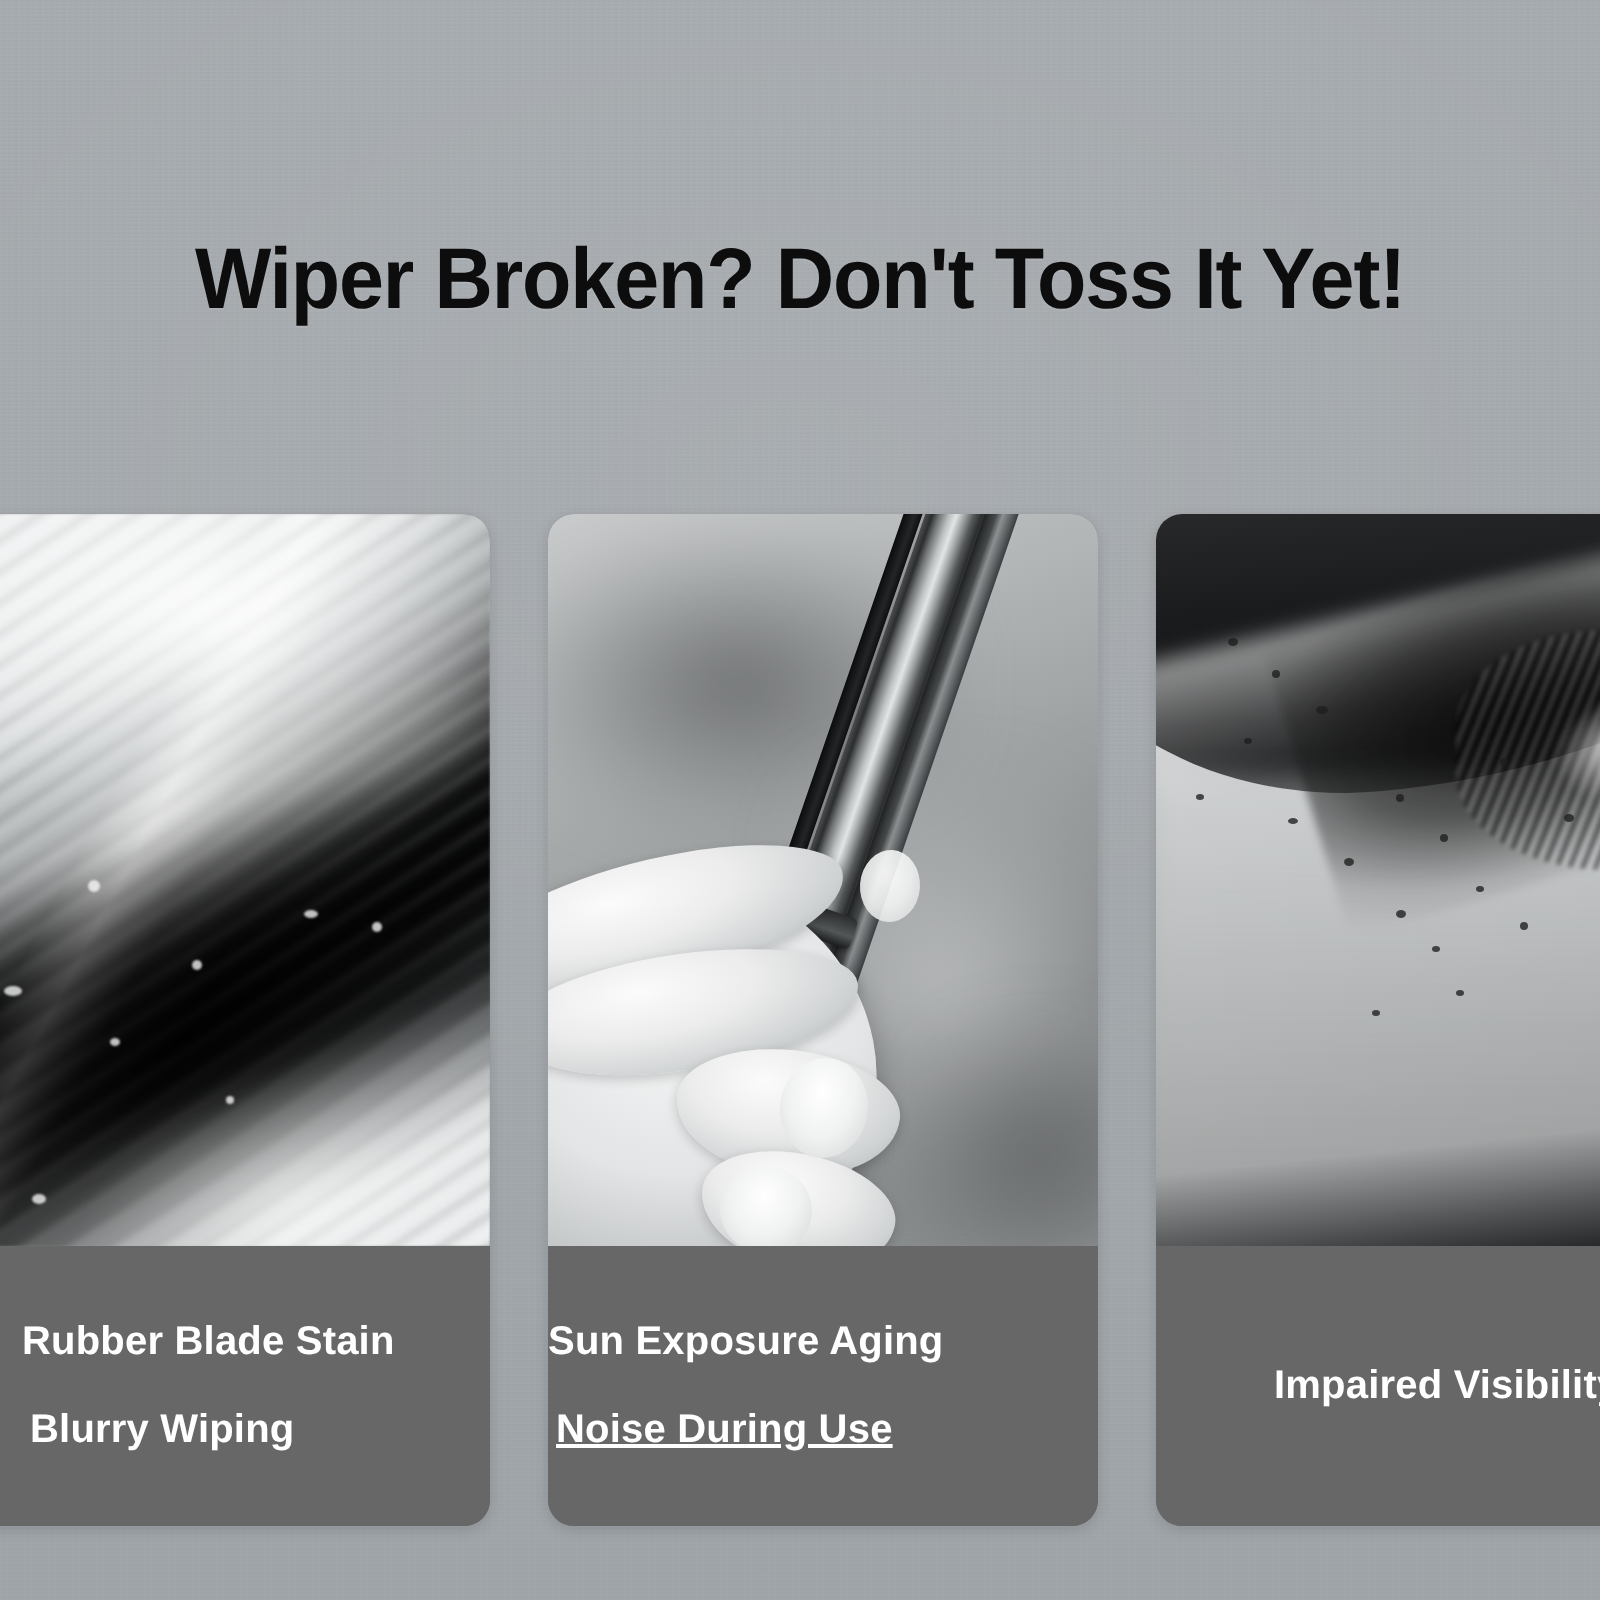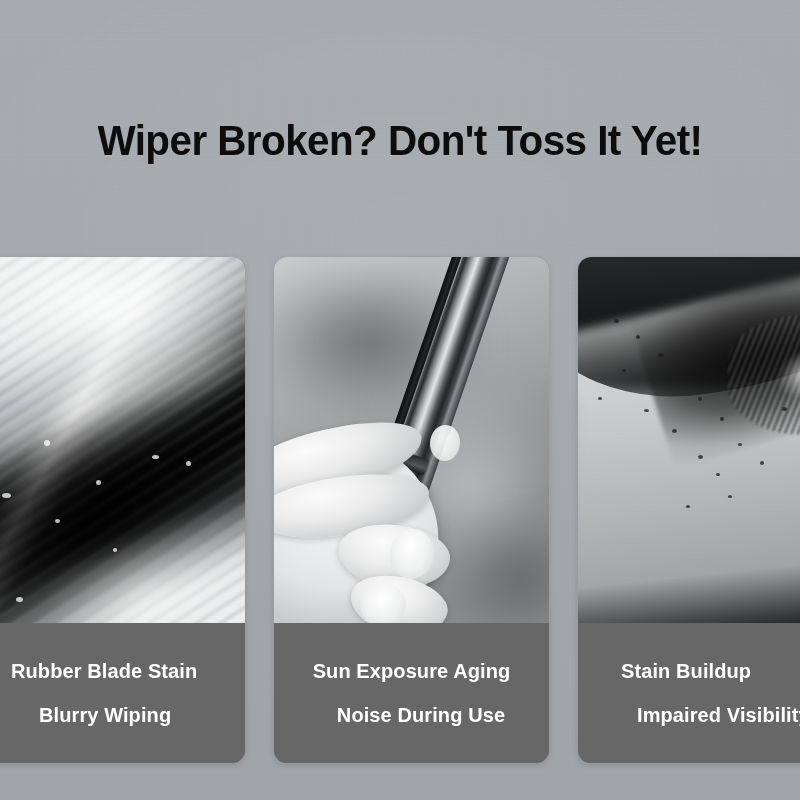--- a/index.html
+++ b/index.html
@@ -94,31 +94,31 @@
     height: 140px;
     background: #676767;
     color: #ffffff;
     font-family: "Liberation Sans Narrow", "Liberation Sans", sans-serif;
     font-size: 20px;
     font-weight: 700;
     letter-spacing: 0.1px;
     display: flex;
     flex-direction: column;
     justify-content: center;
-    align-items: center;
+    align-items: flex-start;
     gap: 21px;
     text-align: center;
     white-space: nowrap;
   }
   .cap-line { display: block; }
 
   
   .card-1 .card-caption { align-items: flex-start; padding-left: 41px; }
-  .card-1 .cap-line-2 { margin-left: 28px; }
-  .card-2 .cap-line-2 { margin-left: 19px; }
+  .card-1 .cap-line-2 { margin-left: 4px; }
+  .card-2 .cap-line-2 { margin-left: 4px; text-decoration: underline; }
   .card-3 .card-caption { align-items: flex-start; padding-left: 43px; }
   .card-3 .cap-line-2 { margin-left: 16px; }
 
   
   .ph1 {
     position: absolute; inset: 0;
     background:
       linear-gradient(118deg,
         rgba(255,255,255,0.00) 0%,
         rgba(255,255,255,0.00) 34%,
@@ -419,19 +419,18 @@
           <i style="left:138px; top:216px; width:4px; height:3px;"></i>
           <i style="left:204px; top:150px; width:5px; height:4px;"></i>
           <i style="left:172px; top:122px; width:4px; height:4px;"></i>
           <i style="left:20px;  top:140px; width:4px; height:3px;"></i>
           <i style="left:150px; top:238px; width:4px; height:3px;"></i>
           <i style="left:108px; top:248px; width:4px; height:3px;"></i>
         </div>
         <div class="ph3-bottomdark"></div>
       </div>
       <div class="card-caption">
-        <span class="cap-line cap-line-1">Stain Buildup</span>
         <span class="cap-line cap-line-2">Impaired Visibility</span>
       </div>
     </div>
 
   </div>
 </div>
 
 </body></html>

